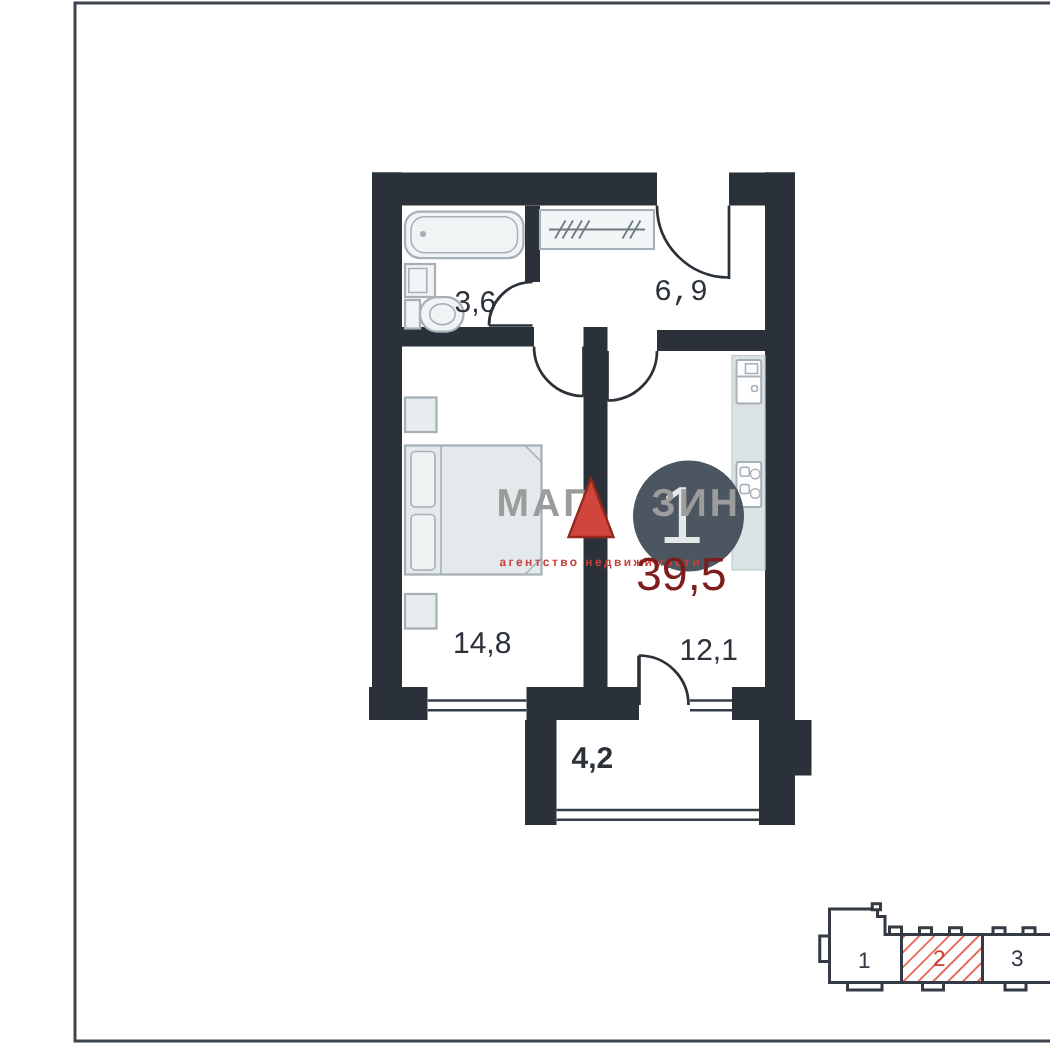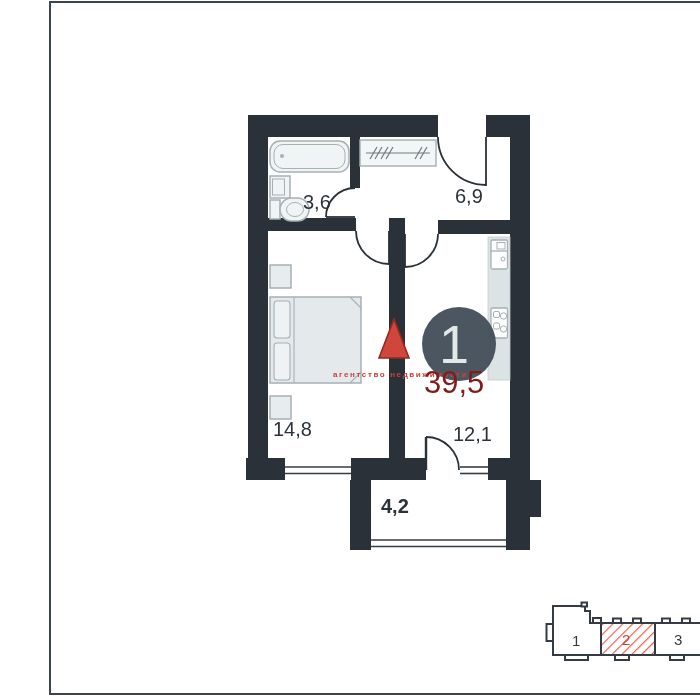--- a/index.html
+++ b/index.html
@@ -179,31 +179,35 @@
       <rect x="585" y="618.5" width="8" height="4.5"></rect>
       <rect x="614" y="618.5" width="8" height="4.5"></rect>
       <rect x="634" y="618.5" width="8" height="4.5"></rect>
       <rect x="567" y="655" width="14" height="5"></rect>
       <rect x="622" y="655" width="14" height="5"></rect>
       <rect x="657" y="630" width="3.5" height="14"></rect>
     </g>
   </svg>
 
   <div class="room-label" style="left:255px;top:192px;">3,6</div>
-  <div class="room-label" style="left:407px;top:186px;">6,9</div>
-  <div class="room-label" style="left:225px;top:419px;">14,8</div>
+  <div class="room-label" style="left:388px;top:186px;font-family:Liberation Mono, monospace;">6,9</div>
+  <div class="room-label" style="left:254px;top:419px;">14,8</div>
   <div class="room-label" style="left:405px;top:424px;">12,1</div>
   <div class="room-label" style="left:333px;top:496px;font-weight:bold;">4,2</div>
 
   <div class="badge">
     <span class="badge-num">1</span>
   </div>
 
   <div class="total-label">39,5</div>
 
+  <div class="wm wm-line1">
+    <span>МАГ</span>
+    <span>ЗИН</span>
+  </div>
   <div class="wm wm-tagline">агентство  недвижимости</div>
   <svg class="wm-triangle" width="40" height="46">
     <polygon points="19,3 34,42 4,42" fill="#d0453c" stroke="#96291f" stroke-width="1.6"></polygon>
   </svg>
 
   <div class="locator-label" style="left:524px;top:633px;">1</div>
   <div class="locator-label hl" style="left:574px;top:632px;">2</div>
   <div class="locator-label" style="left:626px;top:632px;">3</div>
 
 </div>

